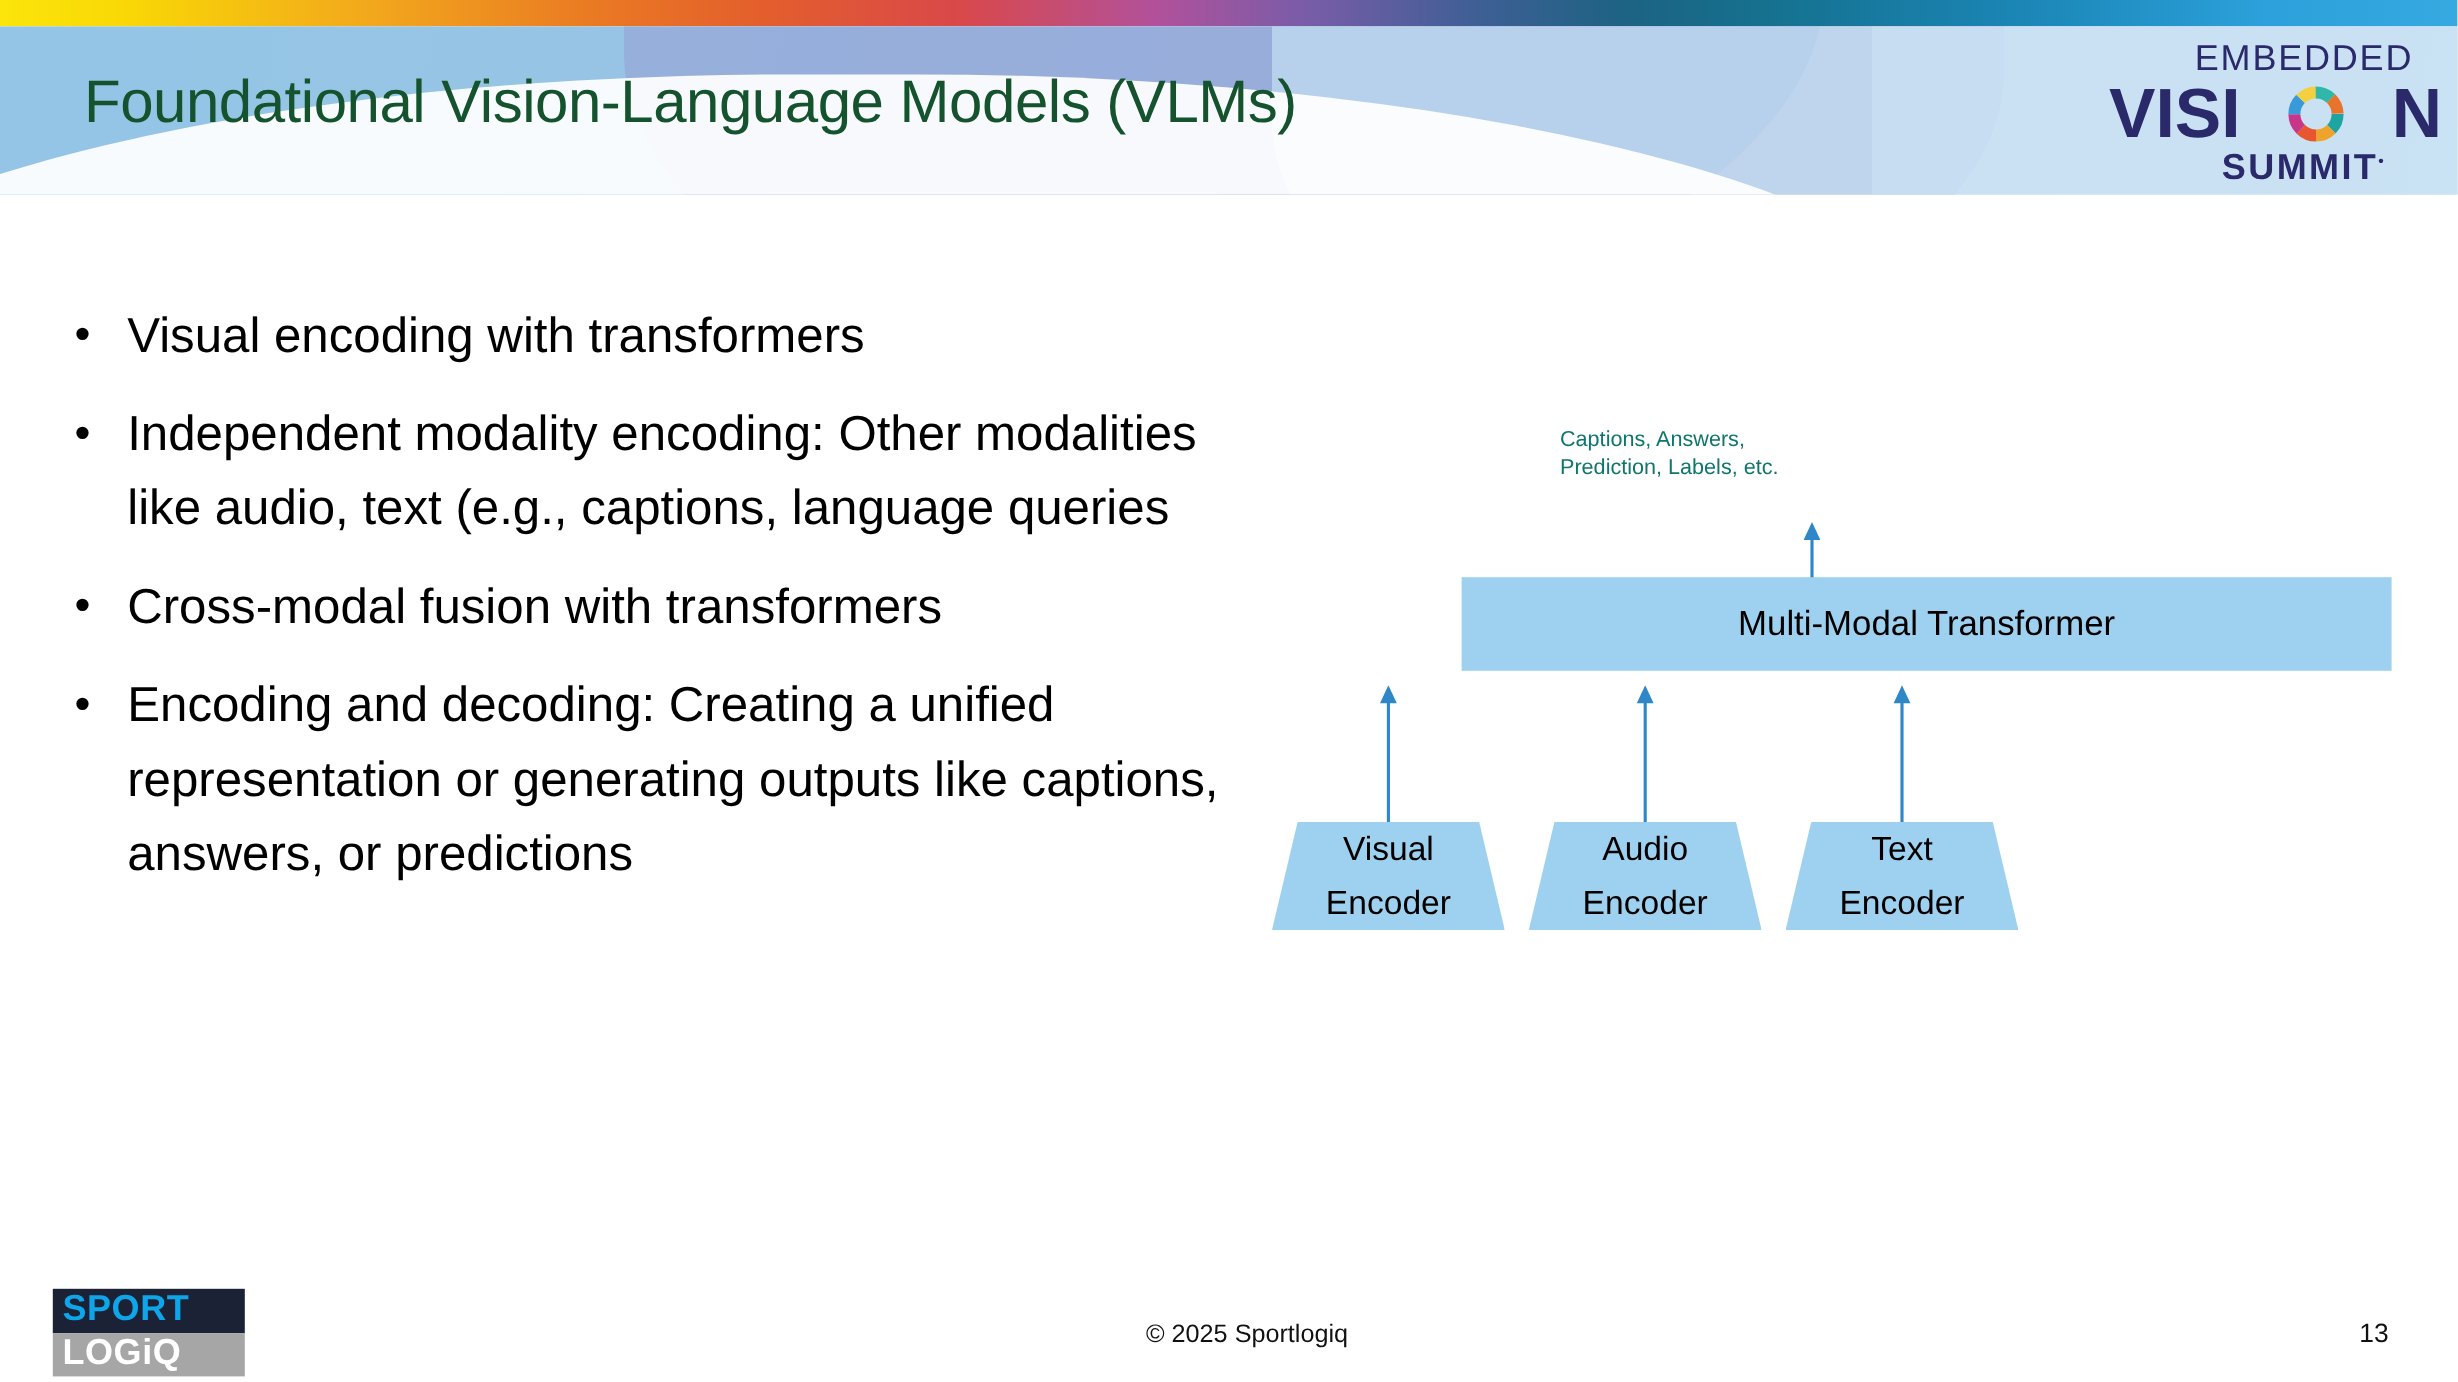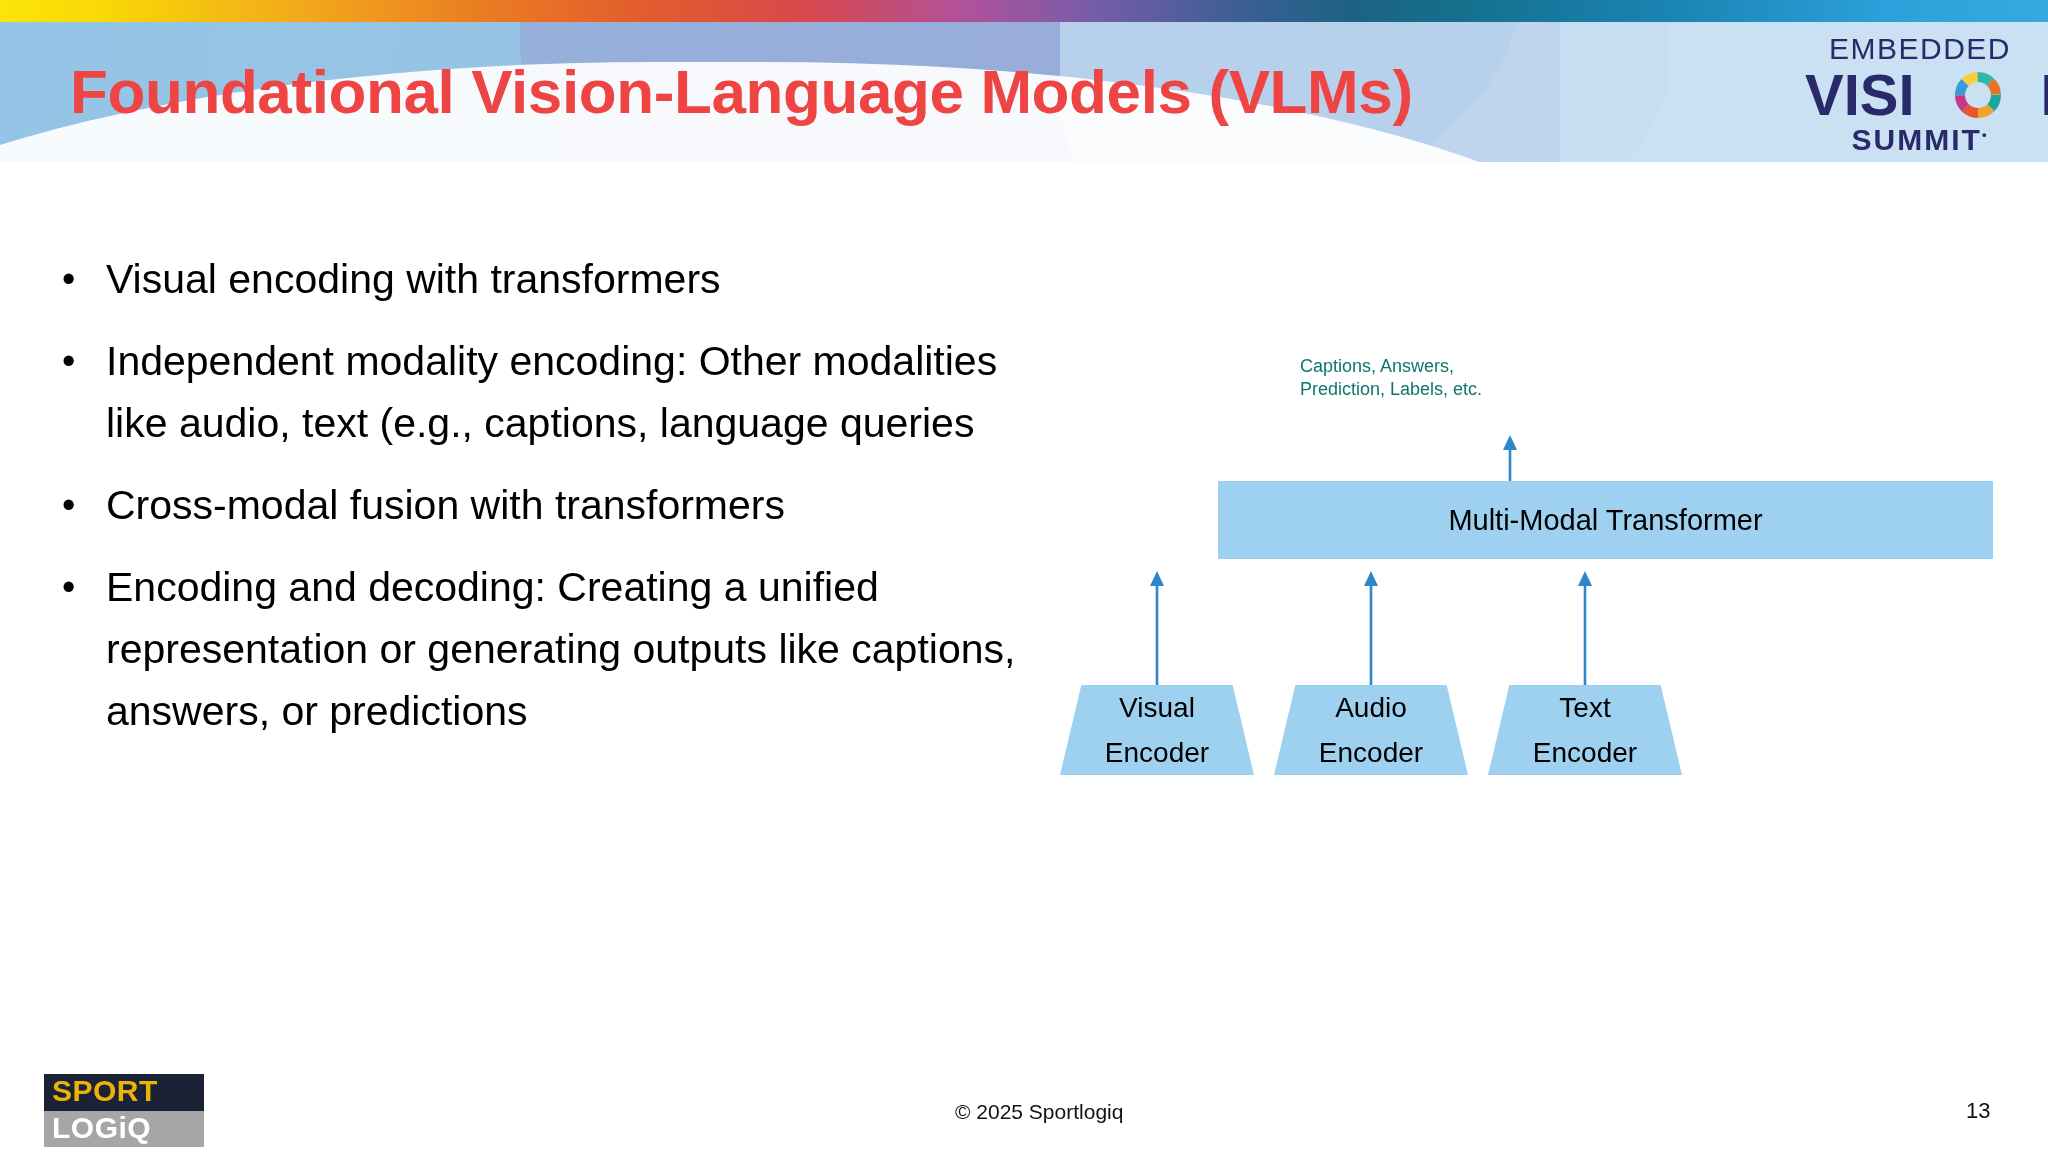--- a/index.html
+++ b/index.html
@@ -78,23 +78,23 @@
   .hdr-shape-e {
     position: absolute;
     left: 1560px; top: -40px;
     width: 700px; height: 300px;
     background: rgba(206,228,244,0.55);
   }
 
   .slide-title {
     position: absolute;
     left: 70px; top: 56px;
-    font-size: 62px;
-    font-weight: bold;
-    color: #ef4444;
+    font-size: 50px;
+    font-weight: normal;
+    color: #14532d;
     letter-spacing: -0.4px;
     white-space: nowrap;
     z-index: 12;
   }
 
   
   .evs-logo {
     position: absolute;
     left: 1805px; top: 34px;
     width: 230px; height: 130px;
@@ -105,21 +105,21 @@
   .evs-embedded {
     font-size: 30px;
     font-weight: normal;
     letter-spacing: 1.5px;
     line-height: 1;
     color: #2a2a6b;
   }
   .evs-vision-row {
     display: flex;
     align-items: center;
-    justify-content: space-between;
+    justify-content: flex-end;
     line-height: 1;
     margin-top: 2px;
     gap: 36px;
   }
   .evs-vision-txt {
     font-size: 58px;
     font-weight: bold;
     letter-spacing: 0px;
     color: #2a2a6b;
   }
@@ -219,21 +219,21 @@
 
   
   .sportlogiq {
     position: absolute;
     left: 44px; top: 1074px;
     width: 160px;
     z-index: 6;
   }
   .sl-top {
     background: #1b2236;
-    color: #eab308;
+    color: #0ea5e9;
     font-size: 30px;
     font-weight: bold;
     letter-spacing: 0.5px;
     padding: 2px 8px 4px 8px;
     line-height: 1.02;
   }
   .sl-bot {
     background: #a6a6a6;
     color: #ffffff;
     font-size: 30px;

